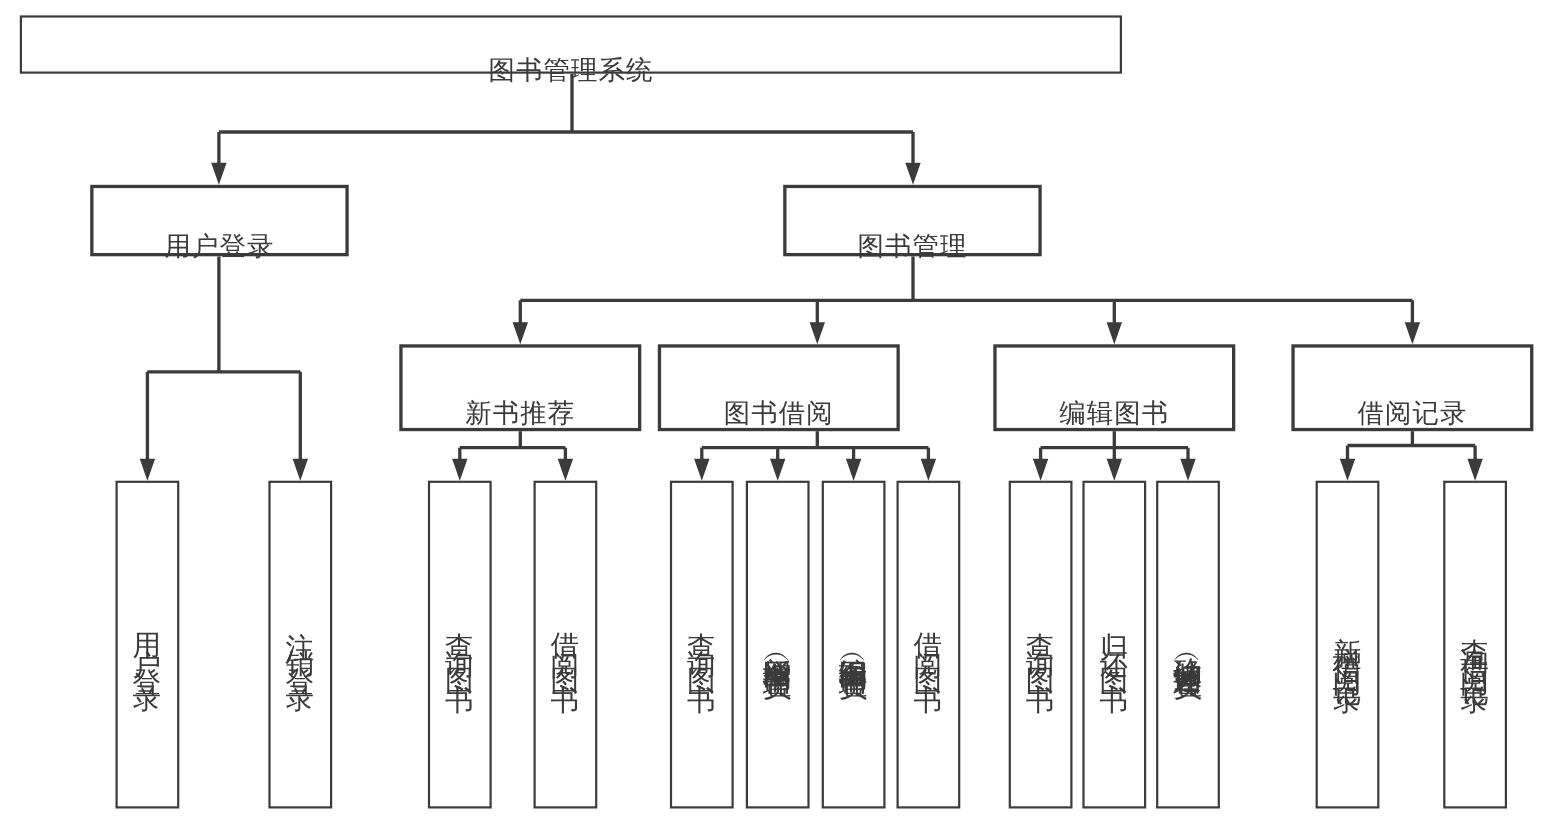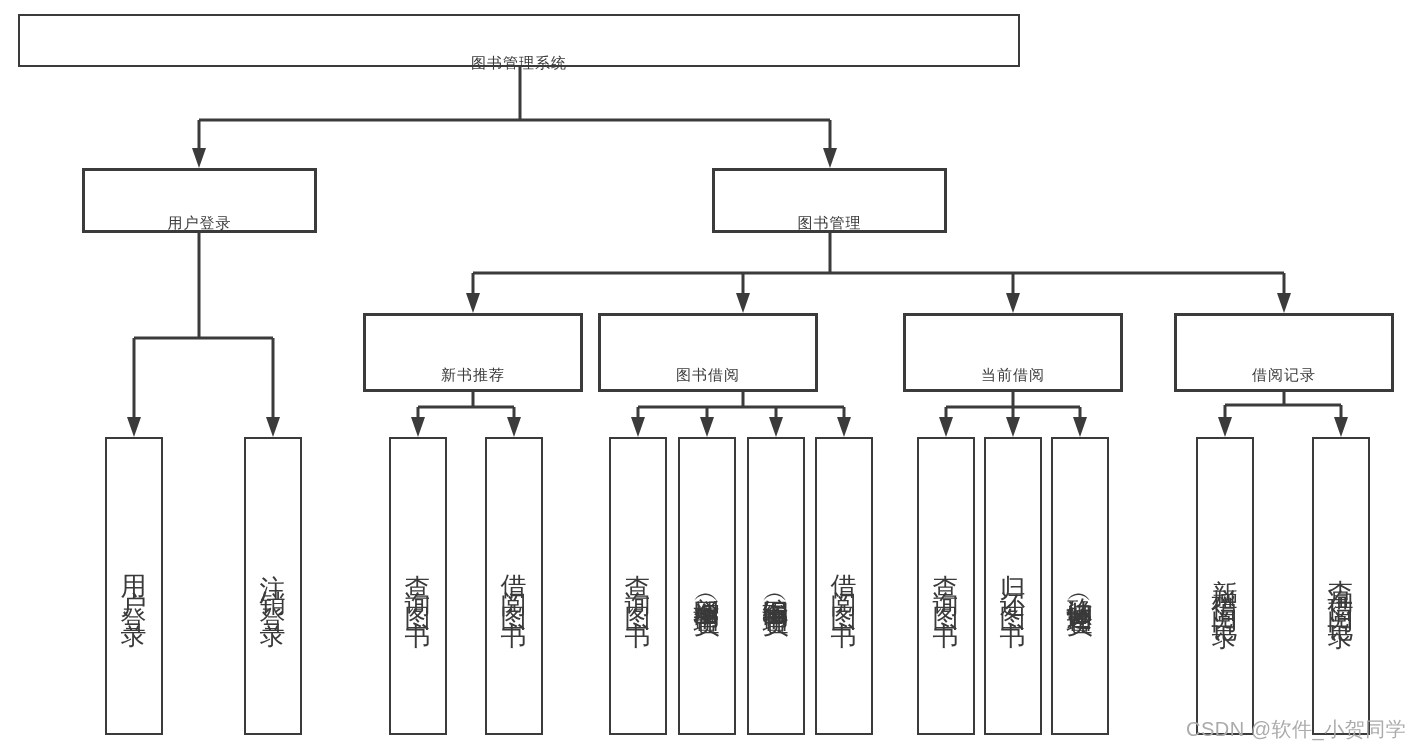--- a/index.html
+++ b/index.html
@@ -6,21 +6,21 @@
   .stage{
     position:relative;width:1405px;height:747px;background:#ffffff;overflow:hidden;
     font-family:"Liberation Sans","DejaVu Sans",sans-serif;
   }
   .connectors{position:absolute;left:0;top:0;width:1405px;height:747px;z-index:1;}
   .node{
     position:absolute;box-sizing:border-box;background:#ffffff;
     border:3px solid #3b3b3b;color:#3a3a3a;z-index:2;
     display:flex;align-items:center;justify-content:center;
   }
-  .node.h span{font-size:15px;letter-spacing:1px;white-space:nowrap;margin-top:46px;}
+  .node.h span{font-size:24px;letter-spacing:1px;white-space:nowrap;margin-top:46px;}
   .node.v span{
     writing-mode:vertical-rl;text-orientation:mixed;
     font-size:26px;line-height:1;white-space:nowrap;
   }
   .node.v.len4 span{letter-spacing:16px;}
   .node.v.len6 span{letter-spacing:9px;}
   .node.v.len9 span{letter-spacing:2px;}
   
   .root{left:18px;top:14px;width:1002px;height:53px;border-width:2px;}
   .lv1{top:168px;width:235px;height:65px;}
@@ -105,21 +105,21 @@
     <span>图书管理</span>
   </div>
 
   <div class="node h lv2" style="left:363px;">
     <span>新书推荐</span>
   </div>
   <div class="node h lv2" style="left:598px;">
     <span>图书借阅</span>
   </div>
   <div class="node h lv2" style="left:903px;">
-    <span>当前借阅</span>
+    <span>编辑图书</span>
   </div>
   <div class="node h lv2" style="left:1174px;">
     <span>借阅记录</span>
   </div>
 
   <div class="node v leaf len4" style="left:105px;">
     <span>用户登录</span>
   </div>
   <div class="node v leaf len4" style="left:244px;">
     <span>注销登录</span>
@@ -155,15 +155,14 @@
     <span>确认归还（管理员）</span>
   </div>
 
   <div class="node v leaf len6" style="left:1196px;">
     <span>新增借阅记录</span>
   </div>
   <div class="node v leaf len6" style="left:1312px;">
     <span>查询借阅记录</span>
   </div>
 
-  <div class="watermark">CSDN @软件_小贺同学</div>
 
 </div>
 
 </body></html>

